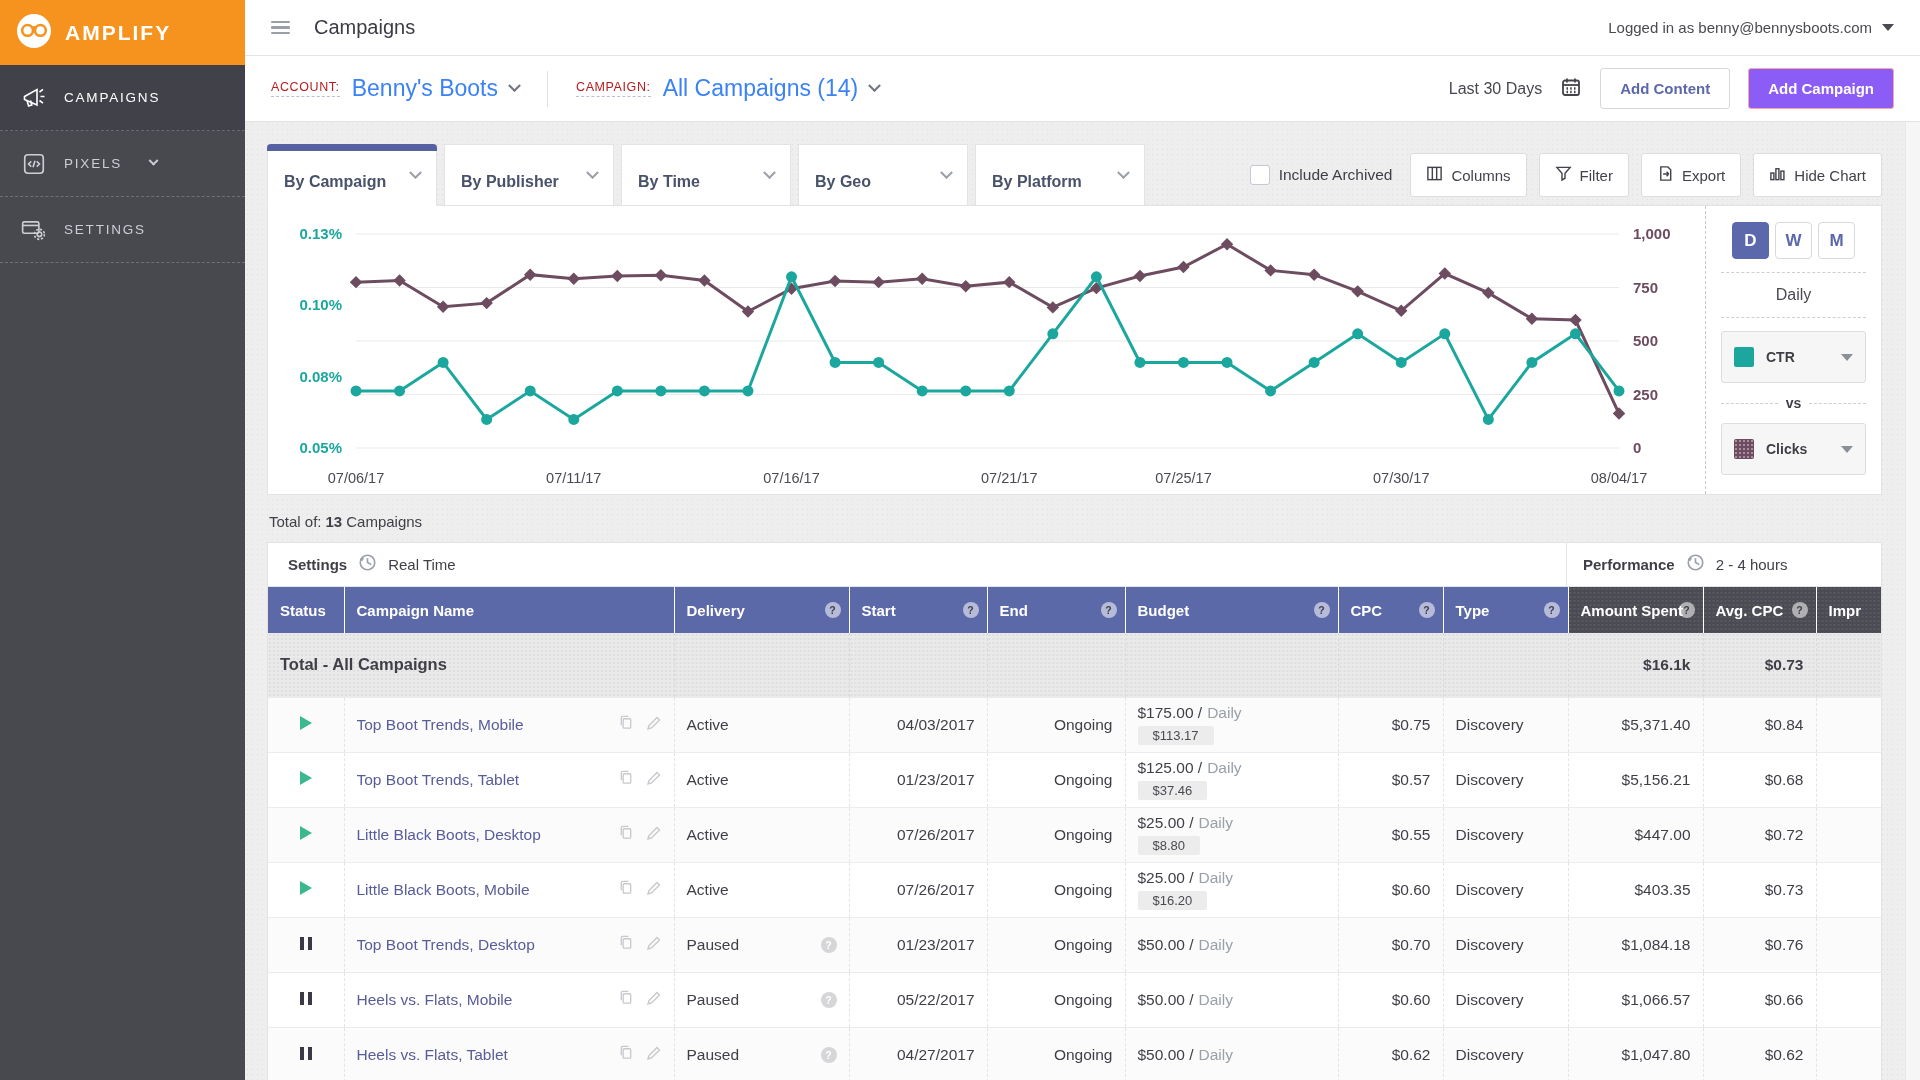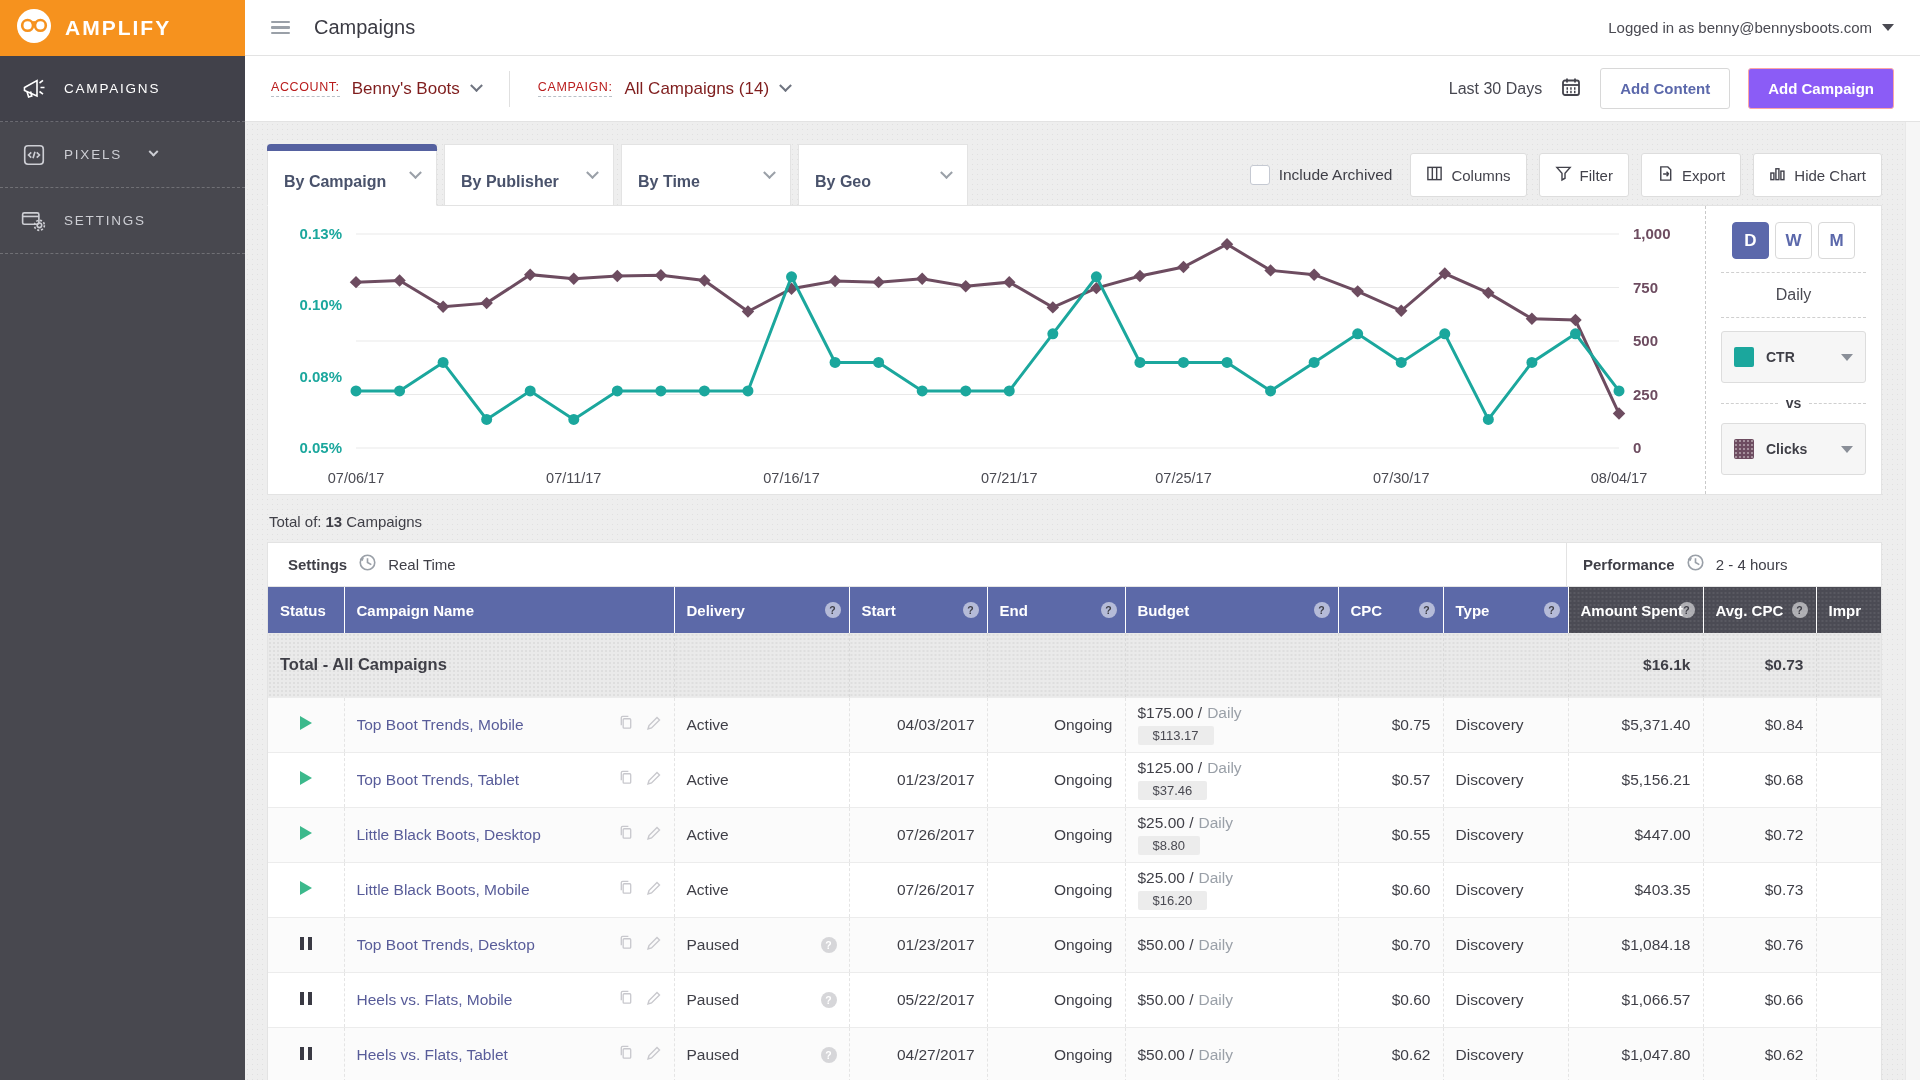--- a/index.html
+++ b/index.html
@@ -2,21 +2,21 @@
 <html><head>
 <meta charset="utf-8">
 <style>
   * { box-sizing: border-box; margin: 0; padding: 0; }
   html,body { width:1920px; height:1080px; overflow:hidden; }
   body { font-family:"Liberation Sans", sans-serif; background:#ececec; color:#3f3f47; }
   .page { position:absolute; inset:0; width:1920px; height:1080px; }
 
   
   .sidebar { position:absolute; left:0; top:0; bottom:0; width:245px; background:#48484f; z-index:5; }
-  .logo-block { height:56px; background:#f6921e; display:flex; align-items:center; padding-left:16px; gap:13px; }
+  .logo-block { height:65px; background:#f6921e; display:flex; align-items:center; padding-left:16px; gap:13px; }
   .brand { color:#fff; font-size:21px; font-weight:bold; letter-spacing:2px; }
   .nav-item { height:66px; display:flex; align-items:center; padding-left:20px; gap:16px;
               border-bottom:1px dashed rgba(255,255,255,.22); color:#cdced4; cursor:pointer; }
   .nav-item.active { background:#41414a; color:#fff; }
   .nav-item .nav-label { font-size:13.5px; letter-spacing:1.8px; }
   .nav-icon { width:28px; height:28px; display:flex; align-items:center; justify-content:center; }
 
   
   .topbar { position:absolute; left:245px; right:0; top:0; height:56px; background:#fff;
             border-bottom:1px solid #e3e3e3; display:flex; align-items:center; padding:0 26px; }
@@ -24,21 +24,21 @@
   .hamburger span { width:19px; height:2.5px; background:#9aa0a8; border-radius:1px; }
   .page-title { font-size:20px; color:#3b3b44; }
   .user-menu { margin-left:auto; display:flex; align-items:center; gap:10px; font-size:15px; color:#4a4a52; cursor:pointer; }
   .caret-down { width:0; height:0; border-left:6px solid transparent; border-right:6px solid transparent; border-top:7px solid #4a4a52; }
 
   
   .acctbar { position:absolute; left:245px; right:0; top:56px; height:66px; background:#fff;
              border-bottom:1px solid #e3e3e3; display:flex; align-items:center; padding:0 26px; }
   .sel-label { font-size:12.5px; color:#b91c1c; letter-spacing:.6px; border-bottom:1px dashed #b9c0c7;
                padding-bottom:2px; margin-right:12px; }
-  .sel-value { font-size:17px; color:#7f1d1d; }
+  .sel-value { font-size:23px; color:#3b82f6; }
   .selgroup { display:flex; align-items:center; cursor:pointer; }
   .chev { width:9px; height:9px; border-right:2px solid #6f7480; border-bottom:2px solid #6f7480;
           transform:rotate(45deg) translate(-2px,-2px); display:inline-block; margin-left:12px; }
   .vdivider { width:1px; height:36px; background:#e0e0e0; margin:0 28px; }
   .acct-right { margin-left:auto; display:flex; align-items:center; gap:18px; }
   .daterange { display:flex; align-items:center; gap:18px; font-size:16px; color:#474750; cursor:pointer; }
   .btn-outline { background:#fff; border:1px solid #d8d8d8; border-radius:3px; color:#5b68ab;
                  font-size:15px; font-weight:bold; padding:11px 19px; cursor:pointer; }
   .btn-primary { background:#8b5cf6; border:1px solid #fca5a5; border-radius:3px; color:#fff;
                  font-size:15px; font-weight:bold; padding:11px 19px; cursor:pointer; }
@@ -251,20 +251,24 @@
           <div class="tab">
             <span class="tab-label">By Publisher</span>
             <span class="chev"></span>
           </div>
           <div class="tab">
             <span class="tab-label">By Time</span>
             <span class="chev"></span>
           </div>
           <div class="tab">
             <span class="tab-label">By Geo</span>
+            <span class="chev"></span>
+          </div>
+          <div class="tab">
+            <span class="tab-label">By Platform</span>
             <span class="chev"></span>
           </div>
         </div>
       <div class="tab-controls">
         <div class="chkwrap">
           <span class="checkbox"></span>
           <span class="chklabel">Include Archived</span>
         </div>
         <button class="tool-btn">
           <span>

